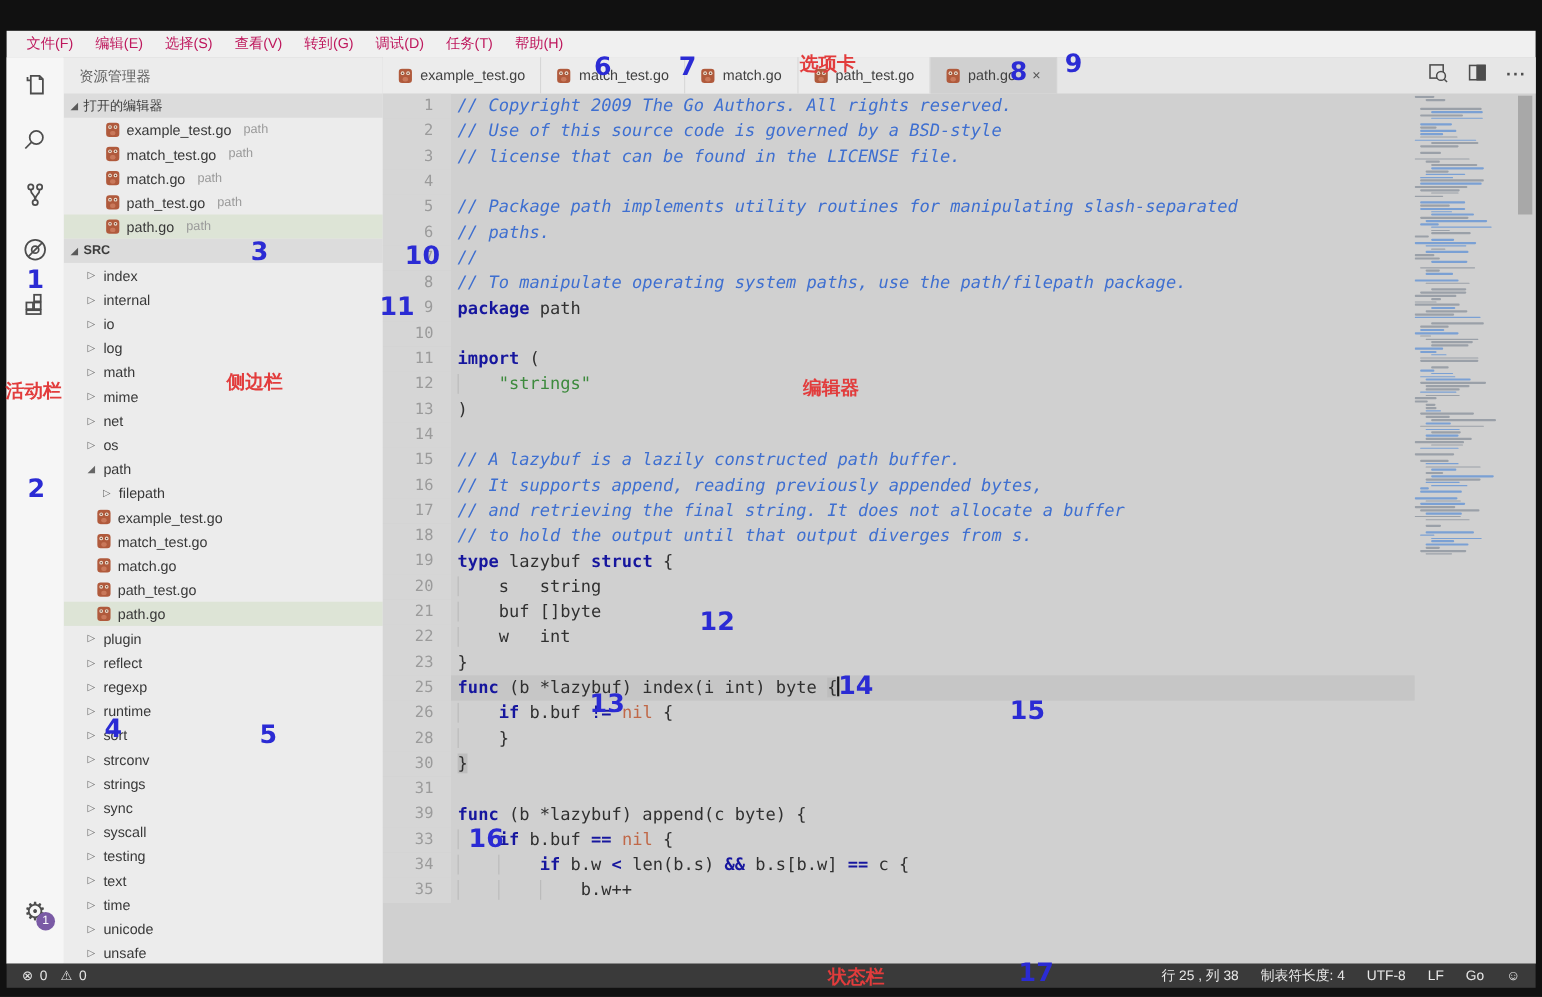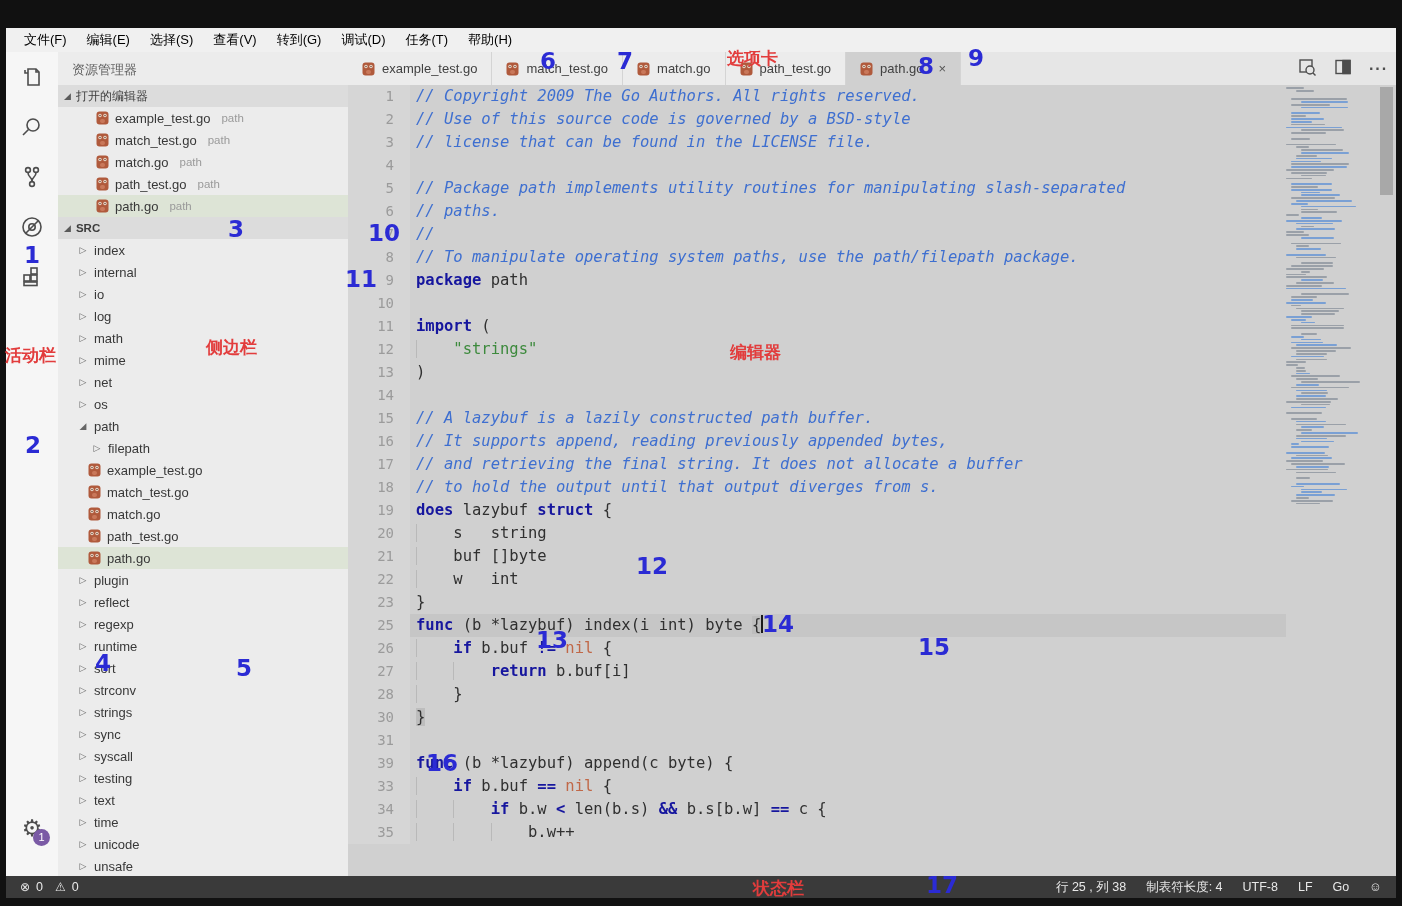--- a/index.html
+++ b/index.html
@@ -18,21 +18,21 @@
     font-size:10px; line-height:17px; text-align:center;
     background:linear-gradient(#6b6b6b,#3c3c3c 45%,#222); }
   .win-btn.min { width:31px; border-radius:0 0 0 4px; }
   .win-btn.max { width:30px; }
   .win-btn.close { width:46px; border-radius:0 0 4px 0;
     background:linear-gradient(#ec8173,#d3503c 45%,#a01b0c); font-weight:bold; font-size:11px; }
 
   
   .menubar { position:absolute; top:28px; left:6px; right:6px; height:24px; background:#f0f0f0;
     display:flex; align-items:center; padding-left:8px; }
-  .menu-item { font-size:13px; color:#000000; padding:3px 10px; cursor:default; }
+  .menu-item { font-size:13px; color:#be185d; padding:3px 10px; cursor:default; }
 
   
   .main { position:absolute; top:52px; left:6px; right:6px; bottom:30px; background:#ececec; }
 
   
   .activitybar { position:absolute; left:0; top:0; bottom:0; width:52px; background:#f6f6f6; }
   .act-icon { width:52px; height:50px; display:flex; align-items:center; justify-content:center; }
   .act-icon svg { stroke:#4d4d4d; fill:none; stroke-width:1.6; }
   .act-settings { position:absolute; bottom:28px; left:0; width:52px; height:40px;
     display:flex; align-items:center; justify-content:center; }
@@ -681,21 +681,21 @@
           <div class="code-row">
             <div class="gutter-num">17</div>
             <div class="code-text"><span class="c">// and retrieving the final string. It does not allocate a buffer</span></div>
           </div>
           <div class="code-row">
             <div class="gutter-num">18</div>
             <div class="code-text"><span class="c">// to hold the output until that output diverges from s.</span></div>
           </div>
           <div class="code-row">
             <div class="gutter-num">19</div>
-            <div class="code-text"><span class="k">does</span><span class="p"> lazybuf </span><span class="k">struct</span><span class="p"> {</span></div>
+            <div class="code-text"><span class="k">type</span><span class="p"> lazybuf </span><span class="k">struct</span><span class="p"> {</span></div>
           </div>
           <div class="code-row">
             <div class="gutter-num">20</div>
             <div class="code-text"><span class="g">    </span><span class="p">s   string</span></div>
           </div>
           <div class="code-row">
             <div class="gutter-num">21</div>
             <div class="code-text"><span class="g">    </span><span class="p">buf []byte</span></div>
           </div>
           <div class="code-row">
@@ -706,24 +706,20 @@
             <div class="gutter-num">23</div>
             <div class="code-text"><span class="p">}</span></div>
           </div>
           <div class="code-row cur">
             <div class="gutter-num">25</div>
             <div class="code-text"><span class="k">func</span><span class="p"> (b *lazybuf) index(i int) byte </span><span class="bm">{</span><span class="cursor"></span></div>
           </div>
           <div class="code-row">
             <div class="gutter-num">26</div>
             <div class="code-text"><span class="g">    </span><span class="k">if</span><span class="p"> b.buf </span><span class="o">!=</span><span class="p"> </span><span class="n">nil</span><span class="p"> {</span></div>
-          </div>
-          <div class="code-row">
-            <div class="gutter-num">27</div>
-            <div class="code-text"><span class="g">    </span><span class="g">    </span><span class="k">return</span><span class="p"> b.buf[i]</span></div>
           </div>
           <div class="code-row">
             <div class="gutter-num">28</div>
             <div class="code-text"><span class="g">    </span><span class="p">}</span></div>
           </div>
           <div class="code-row">
             <div class="gutter-num">30</div>
             <div class="code-text"><span class="bm">}</span></div>
           </div>
           <div class="code-row">

